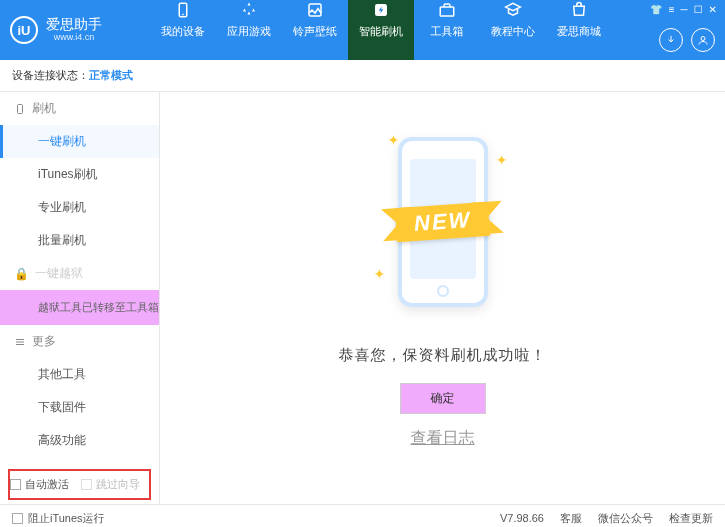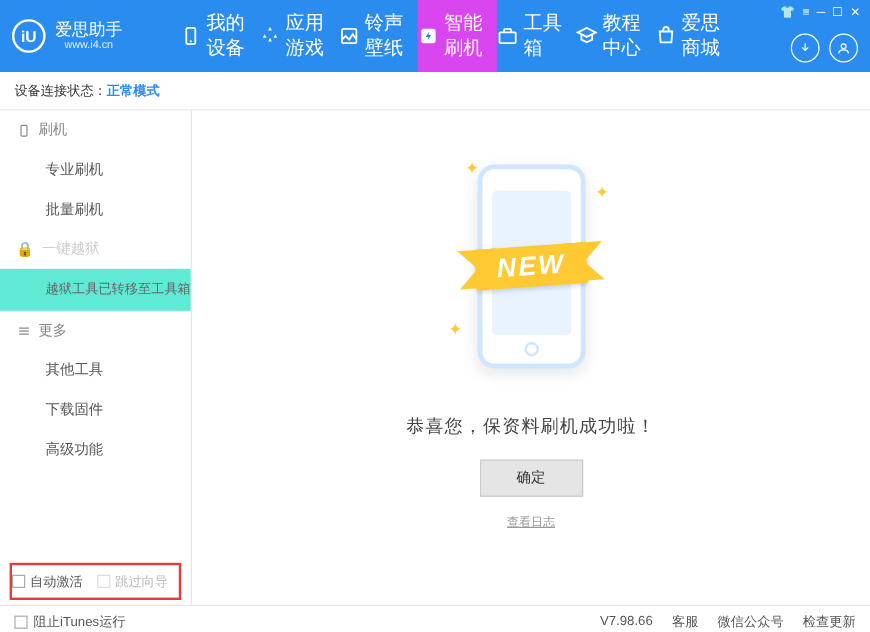--- a/index.html
+++ b/index.html
@@ -6,59 +6,59 @@
 body { width: 725px; height: 527px; overflow: hidden; background: #fff; }
 
 .header { background: #2b8cf0; height: 60px; display: flex; align-items: center; padding: 0 10px; color: #fff; position: relative; }
 .logo-area { display: flex; align-items: center; gap: 8px; width: 140px; text-align: center; }
 .logo-circle { width: 28px; height: 28px; border: 2px solid #fff; border-radius: 50%; display: flex; align-items: center; justify-content: center; font-weight: bold; font-size: 13px; }
 .logo-texts { display: flex; flex-direction: column; line-height: 1.1; }
 .logo-title { font-size: 14px; font-weight: normal; }
 .logo-url { font-size: 9px; opacity: 0.85; }
 
 .nav { display: flex; height: 100%; }
-.nav-item { width: 66px; display: flex; flex-direction: row; align-items: center; justify-content: center; font-size: 16px; gap: 4px; cursor: pointer; }
-.nav-item.active { background: #d946ef; }
+.nav-item { width: 66px; display: flex; flex-direction: column; align-items: center; font-size: 11px; gap: 4px; cursor: pointer; }
+.nav-item.active { background: #14532d; }
 .nav-icon { width: 20px; height: 20px; display: flex; align-items: center; justify-content: center; }
 
 .header-right { position: absolute; right: 8px; top: 4px; display: flex; gap: 6px; font-size: 10px; align-items: center; }
 .header-right .win-btn { cursor: pointer; }
 .header-circles { position: absolute; right: 10px; bottom: 8px; display: flex; gap: 8px; }
 .circle-btn { width: 24px; height: 24px; border: 1.5px solid #fff; border-radius: 50%; display: flex; align-items: center; justify-content: center; cursor: pointer; }
 
 .status-bar { height: 32px; border-bottom: 1px solid #e6e6e6; display: flex; align-items: center; padding: 0 12px; font-size: 11px; color: #333; }
 .status-mode { color: #2b8cf0; font-weight: bold; }
 
 .body { display: flex; height: 412px; }
 
 .sidebar { width: 160px; border-right: 1px solid #e6e6e6; display: flex; flex-direction: column; font-size: 12px; color: #555; overflow: hidden; }
 .side-section { padding: 8px 14px; display: flex; align-items: center; gap: 6px; color: #888; }
 .side-item { padding: 8px 0 8px 38px; cursor: pointer; color: #555; }
 .side-item.active { color: #2b8cf0; border-left: 3px solid #2b8cf0; background: #f4f9ff; padding-left: 35px; }
-.side-sub { padding: 10px 0 10px 38px; font-size: 11px; line-height: 1.4; background: #5eead4; color: #666; cursor: pointer; text-align: right; }
+.side-sub { padding: 10px 0 10px 38px; font-size: 11px; line-height: 1.4; background: #f0abfc; color: #666; cursor: pointer; text-align: right; }
 .lock-icon { color: #ccc; }
 
 .highlight-box { border: 2px solid #e63b3b; margin: 6px 8px 4px 8px; padding: 6px 0; display: flex; gap: 12px; font-size: 11px; align-items: center; }
 .cb { width: 11px; height: 11px; border: 1px solid #aaa; display: inline-block; }
 .cb-disabled { color: #bbb; }
 
 .main { flex: 1; display: flex; flex-direction: column; align-items: center; justify-content: flex-start; padding-top: 30px; }
 .phone-illustration { width: 150px; height: 200px; position: relative; display: flex; align-items: center; justify-content: center; }
 .phone-body { width: 90px; height: 170px; background: #fff; border: 4px solid #d0e6ff; border-radius: 14px; position: relative; box-shadow: 0 4px 12px rgba(0,0,0,0.1); }
 .phone-screen { position: absolute; top: 18px; left: 8px; right: 8px; bottom: 24px; background: #e8f3ff; border-radius: 4px; }
 .phone-btn { position: absolute; bottom: 6px; left: 50%; transform: translateX(-50%); width: 12px; height: 12px; border: 2px solid #d0e6ff; border-radius: 50%; }
 .ribbon { position: absolute; background: #ffc933; color: #fff; font-weight: bold; font-size: 22px; padding: 4px 18px; letter-spacing: 2px; font-style: italic; transform: rotate(-4deg); box-shadow: 0 2px 4px rgba(0,0,0,0.15); }
 .ribbon::before, .ribbon::after { content: ''; position: absolute; top: 0; width: 0; height: 0; border: 16px solid #ffc933; }
 .ribbon::before { left: -14px; border-left-color: transparent; }
 .ribbon::after { right: -14px; border-right-color: transparent; }
 .sparkle { position: absolute; color: #ffc933; font-size: 14px; }
 
 .success-text { margin-top: 24px; font-size: 15px; color: #444; letter-spacing: 1px; }
-.ok-btn { margin-top: 18px; border: 1px solid #ccc; background: #e5e5e5; padding: 6px 30px; font-size: 12px; cursor: pointer; color: #333; font-family: Liberation Serif, serif; }
-.log-link { margin-top: 14px; font-size: 10px; color: #999; text-decoration: underline; cursor: pointer; }
+.ok-btn { margin-top: 18px; border: 1px solid #ccc; background: #f0abfc; padding: 6px 30px; font-size: 12px; cursor: pointer; color: #333; font-family: Liberation Serif, serif; }
+.log-link { margin-top: 14px; font-size: 16px; color: #999; text-decoration: underline; cursor: pointer; }
 
 .footer { height: 27px; border-top: 1px solid #e6e6e6; display: flex; align-items: center; padding: 0 12px; font-size: 11px; color: #555; justify-content: space-between; }
 .footer-left { display: flex; align-items: center; gap: 6px; }
 .footer-right { display: flex; align-items: center; gap: 16px; }
 .footer-link { cursor: pointer; }
 
 svg { display: block; }
 </style>
 </head>
 <body>
@@ -163,20 +163,22 @@
 </div>
 
 <div class="body">
   <div class="sidebar">
     <div class="side-section">
       <svg width="12" height="12" viewBox="0 0 24 24" fill="none" stroke="#888" stroke-width="2">
           <rect x="7" y="3" width="10" height="18" rx="2"></rect>
         </svg>
       <span>刷机</span>
     </div>
+    <div class="side-item active">一键刷机</div>
+    <div class="side-item">iTunes刷机</div>
     <div class="side-item">专业刷机</div>
     <div class="side-item">批量刷机</div>
 
     <div class="side-section">
       <span class="lock-icon">🔒</span>
       <span style="color:#ccc">一键越狱</span>
     </div>
     <div class="side-sub">越狱工具已转移至工具箱</div>
 
     <div class="side-section">

